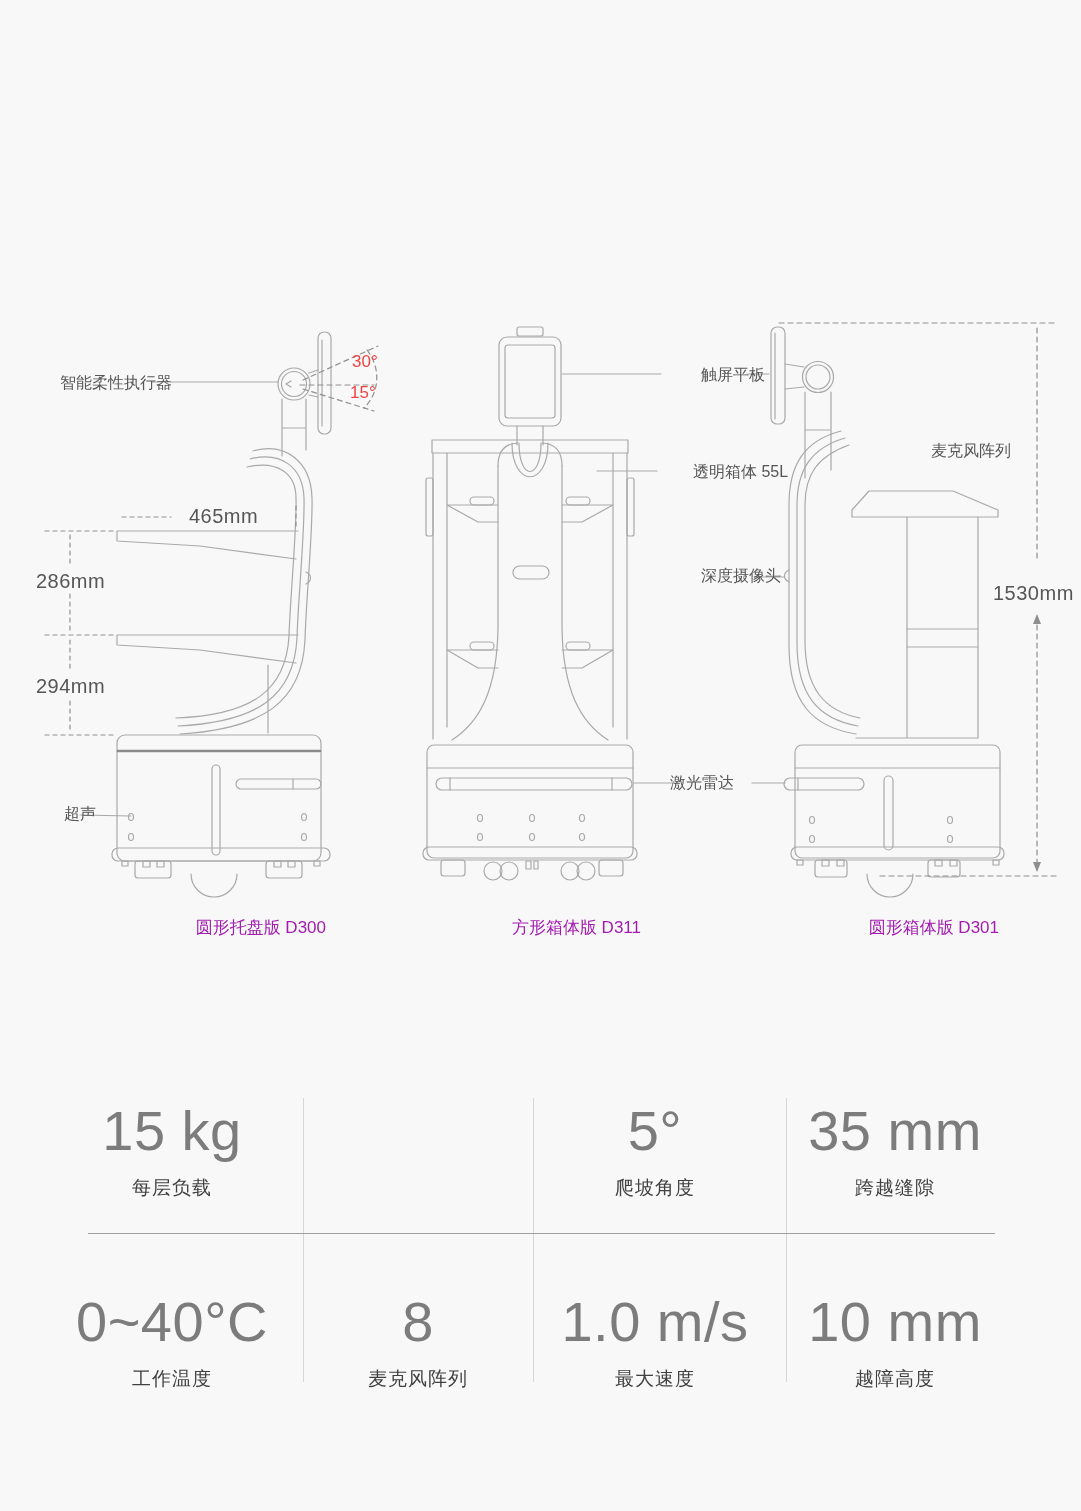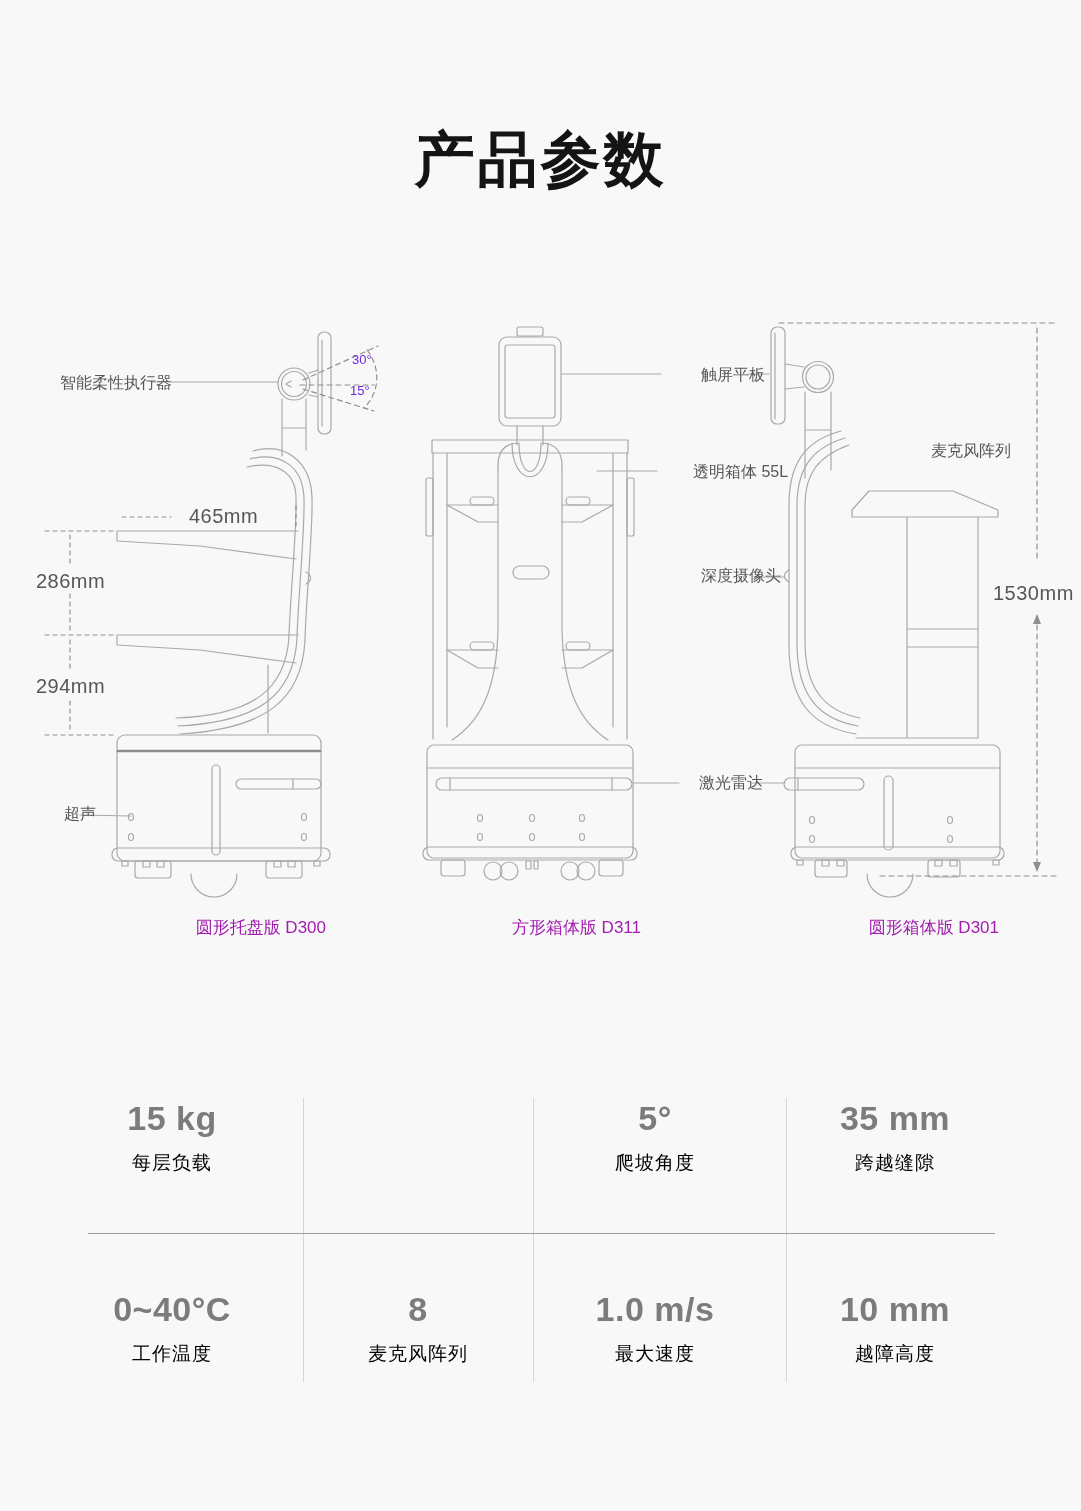--- a/index.html
+++ b/index.html
@@ -26,52 +26,51 @@
     white-space:nowrap;
     margin-left:27px;
   }
   .dim{
     position:absolute;
     font-size:20px;color:#565656;line-height:1.1;
     white-space:nowrap;letter-spacing:0.5px;
   }
   .angle{
     position:absolute;
-    font-size:13px;color:#6d28d9;line-height:1.1;white-space:nowrap;
+    font-size:17px;color:#ef4444;line-height:1.1;white-space:nowrap;
   }
   .caption{
     position:absolute;width:206px;text-align:right;
     font-size:17px;color:#a21caf;white-space:nowrap;
   }
   .spec{
     position:absolute;width:260px;text-align:center;
   }
   .spec .val{
-    font-size:34px;font-weight:700;color:#7c7c7c;
+    font-size:56px;font-weight:400;color:#7c7c7c;
     line-height:1.1;letter-spacing:0.5px;
   }
   .spec .lab{
     margin-top:13px;
-    font-size:19px;color:#000000;letter-spacing:1px;
+    font-size:19px;color:#404040;letter-spacing:1px;
   }
   .vdiv{
     position:absolute;width:1px;height:284px;top:1098px;
     background:#d7d7d7;
   }
   .hdiv{
     position:absolute;left:88px;top:1233px;width:907px;height:1px;
     background:#9f9f9f;
   }
 </style>
 </head>
 <body>
 
 <div class="page">
 
-  <h1 class="title">产品参数</h1>
 
   <svg class="art" width="1081" height="1511" viewBox="0 0 1081 1511" fill="none" stroke="#a9a9a9" stroke-width="1.2" stroke-linecap="round" stroke-linejoin="round">
 
     <g>
 
       <rect x="318" y="332" width="13" height="102" rx="6"></rect>
       <path d="M322,340 V426"></path>
 
       <circle cx="294" cy="384" r="16"></circle>
       <circle cx="294" cy="384" r="12.5"></circle>
@@ -230,21 +229,21 @@
   <div class="ann" style="left:33px;top:374px;">智能柔性执行器</div>
   <div class="angle" style="left:352px;top:353px;">30°</div>
   <div class="angle" style="left:350px;top:384px;">15°</div>
   <div class="dim" style="left:189px;top:505px;">465mm</div>
   <div class="dim" style="left:36px;top:570px;">286mm</div>
   <div class="dim" style="left:36px;top:675px;">294mm</div>
   <div class="ann" style="left:37px;top:805px;">超声</div>
   <div class="ann" style="left:674px;top:366px;">触屏平板</div>
   <div class="ann" style="left:666px;top:463px;">透明箱体 55L</div>
   <div class="ann" style="left:674px;top:567px;">深度摄像头</div>
-  <div class="ann" style="left:672px;top:774px;">激光雷达</div>
+  <div class="ann" style="left:643px;top:774px;">激光雷达</div>
   <div class="ann" style="left:904px;top:442px;">麦克风阵列</div>
   <div class="dim" style="left:993px;top:582px;">1530mm</div>
 
   <div class="caption" style="left:120px;top:916px;">圆形托盘版 D300</div>
   <div class="caption" style="left:435px;top:916px;">方形箱体版 D311</div>
   <div class="caption" style="left:793px;top:916px;">圆形箱体版 D301</div>
 
   <div class="vdiv" style="left:303px;"></div>
   <div class="vdiv" style="left:533px;"></div>
   <div class="vdiv" style="left:786px;"></div>

